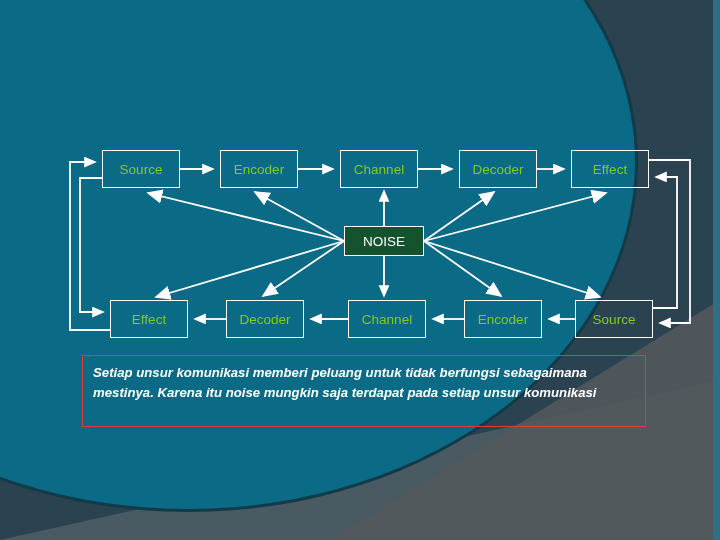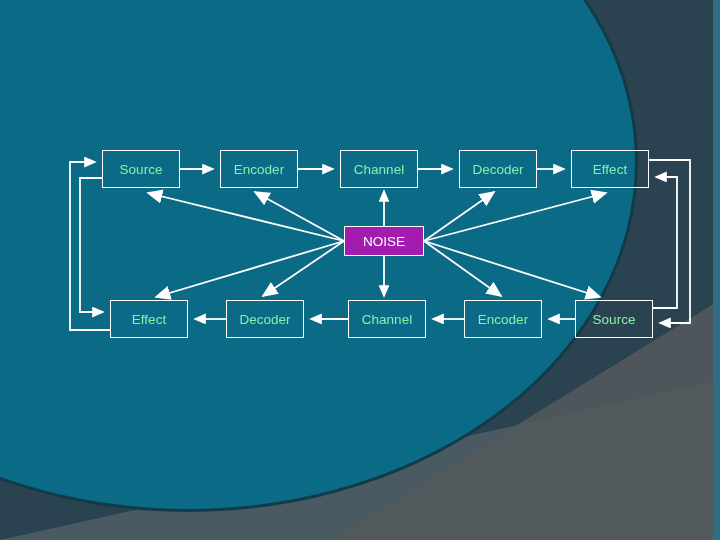--- a/index.html
+++ b/index.html
@@ -57,30 +57,30 @@
   .diagram {
     position: absolute;
     left: 0; top: 0;
     width: 720px; height: 540px;
   }
   
   .node {
     position: absolute;
     box-sizing: border-box;
     border: 1.6px solid #ffffff;
-    color: #86efac;
+    color: #84cc16;
     font-size: 13.5px;
     display: flex;
     align-items: center;
     justify-content: center;
     background: transparent;
     white-space: nowrap;
   }
   .node.noise {
-    background: #a21caf;
+    background: #14532d;
     border: 1.6px solid #ffffff;
     color: #ffffff;
     font-size: 13.5px;
   }
   
   .caption {
     position: absolute;
     left: 82px;
     top: 355px;
     width: 564px;
@@ -186,14 +186,17 @@
   <div class="node" style="left:348px;top:300px;width:78px;height:38px;">
     <span>Channel</span>
   </div>
   <div class="node" style="left:464px;top:300px;width:78px;height:38px;">
     <span>Encoder</span>
   </div>
   <div class="node" style="left:575px;top:300px;width:78px;height:38px;">
     <span>Source</span>
   </div>
 
+  <div class="caption">
+    <p>Setiap unsur komunikasi memberi peluang untuk tidak berfungsi sebagaimana mestinya. Karena itu noise mungkin saja terdapat pada setiap unsur komunikasi</p>
+  </div>
 
 </div>
 
 </body></html>

